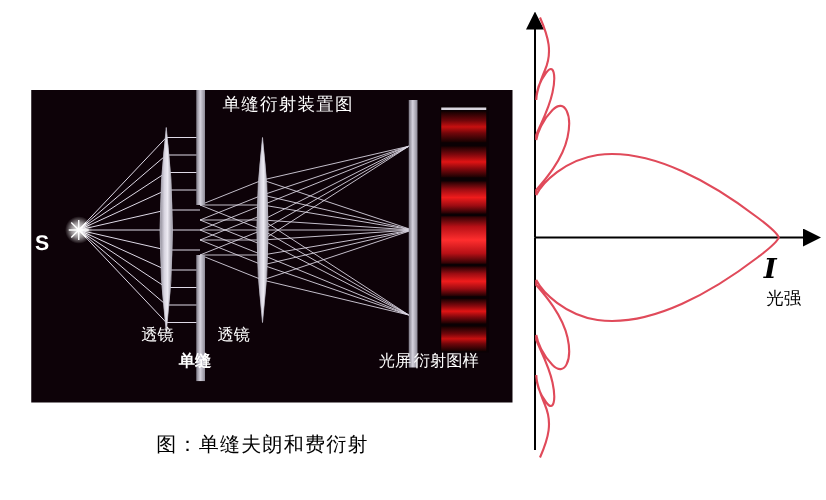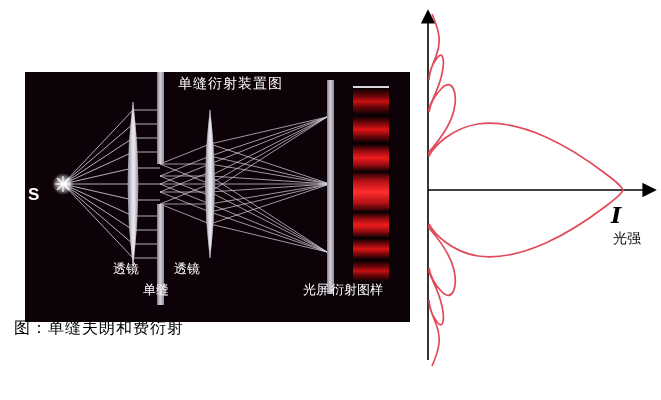--- a/index.html
+++ b/index.html
@@ -42,27 +42,27 @@
     position:absolute;
     color:#ffffff;
     font-size:17px;
     font-weight:bold;
     font-family:"Liberation Sans",sans-serif;
   }
 
   
   .caption{
     position:absolute;
-    left:0;top:318px;width:420px;
+    left:0;top:346px;width:420px;
+    text-align:center;
     color:#000000;
     font-size:16px;
     letter-spacing:1px;
     white-space:nowrap;
     font-family:"DejaVu Sans","Liberation Serif",serif;
-    padding-left:14px;
   }
 
   
   .plot{position:absolute;left:412px;top:8px;width:249px;height:360px;}
   .plot-svg{position:absolute;left:0;top:0;}
   .axis-I{
     position:absolute;
     left:199px;top:194px;
     font-family:"DejaVu Serif","Liberation Serif",serif;
     font-style:italic;font-weight:bold;
@@ -238,21 +238,21 @@
       </g>
     </svg>
 
     <div class="ptitle" style="left:153px;top:3px;">单缝衍射装置图</div>
 
     <div class="slabel" style="left:3px;top:113px;">S</div>
 
     <div class="plabel" style="left:88px;top:190px;">透镜</div>
     <div class="plabel" style="left:149px;top:190px;">透镜</div>
 
-    <div class="plabel" style="left:118px;top:211px;">单缝</div>
+    <div class="plabel" style="left:118px;top:211px;font-weight:bold;">单缝</div>
 
     <div class="plabel" style="left:278px;top:211px;text-align:right;">光屏</div>
     <div class="plabel" style="left:306px;top:211px;">衍射图样</div>
   </div>
 
   <div class="caption">图：单缝夫朗和费衍射</div>
 
   <div class="plot">
     <svg class="plot-svg" width="249" height="360" viewBox="0 0 249 360">
       <defs>

